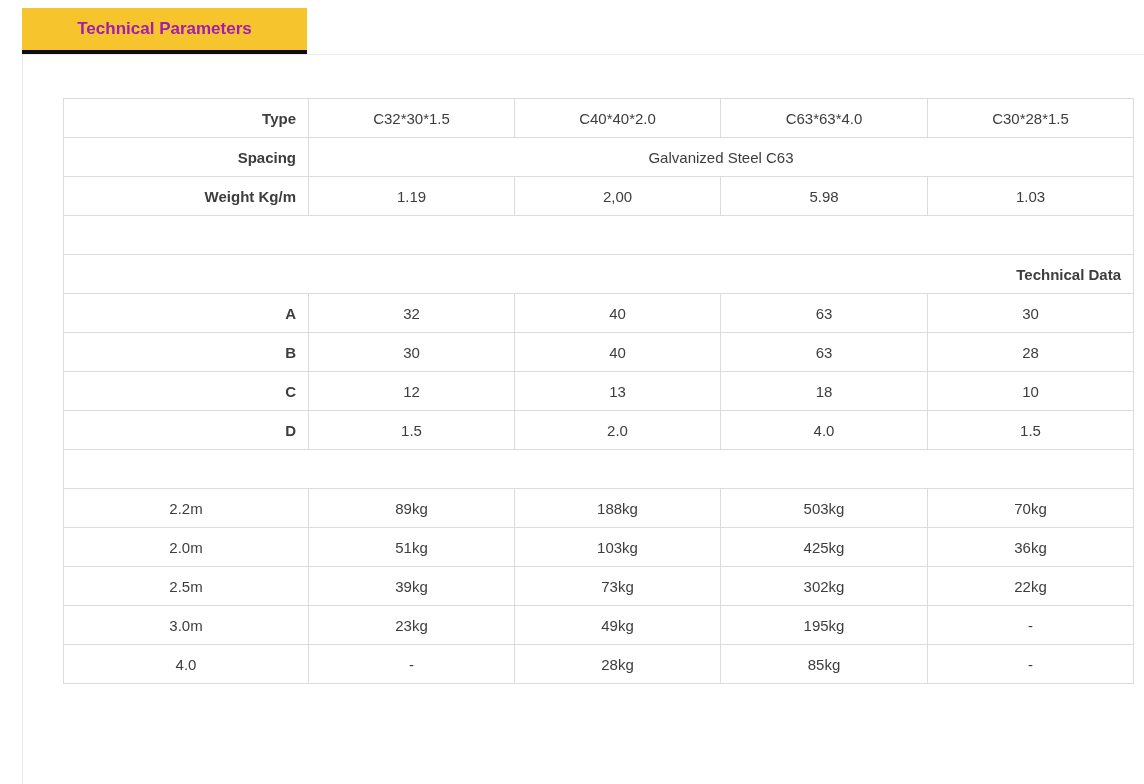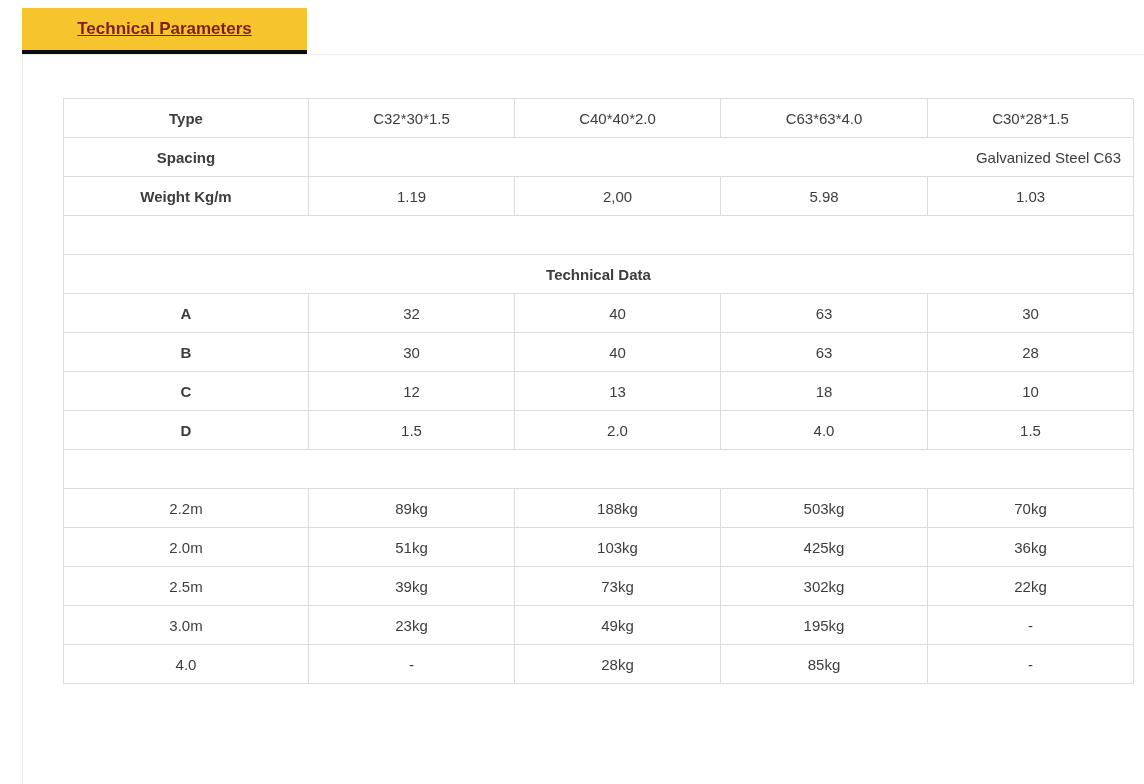--- a/index.html
+++ b/index.html
@@ -26,23 +26,22 @@
   .tab {
     width: 285px;
     height: 46px;
     background: var(--tab-bg);
     border-bottom: 4px solid var(--tab-underline);
     display: flex;
     align-items: center;
     justify-content: center;
     font-size: 17px;
     font-weight: bold;
-    color: #7f1d1d;
+    color: #a21caf;
     cursor: pointer;
-    text-decoration: underline;
   }
   .panel {
     margin-left: 22px;
     height: 730px;
     border-left: 1px solid var(--panel-border);
     border-top: 1px solid var(--panel-border);
   }
   table.params {
     border-collapse: collapse;
     width: 1070px;
@@ -53,24 +52,24 @@
     border: 1px solid var(--table-border);
     height: 39px;
     padding: 0 12px;
     font-size: 15px;
     color: var(--value-text);
     vertical-align: middle;
   }
   td.lbl {
     font-weight: bold;
     color: var(--label-text);
-    text-align: center;
+    text-align: right;
   }
   td.val { text-align: center; }
-  td.span-center { text-align: right; margin-top: 23px; }
+  td.span-center { text-align: center; margin-top: 23px; }
   td.span-left {
     font-weight: bold;
     color: var(--label-text);
     text-align: left;
   }
   td.sub-lbl { text-align: center; }
   tr.spacer td { padding: 0; }
 </style>
 </head>
 <body>

